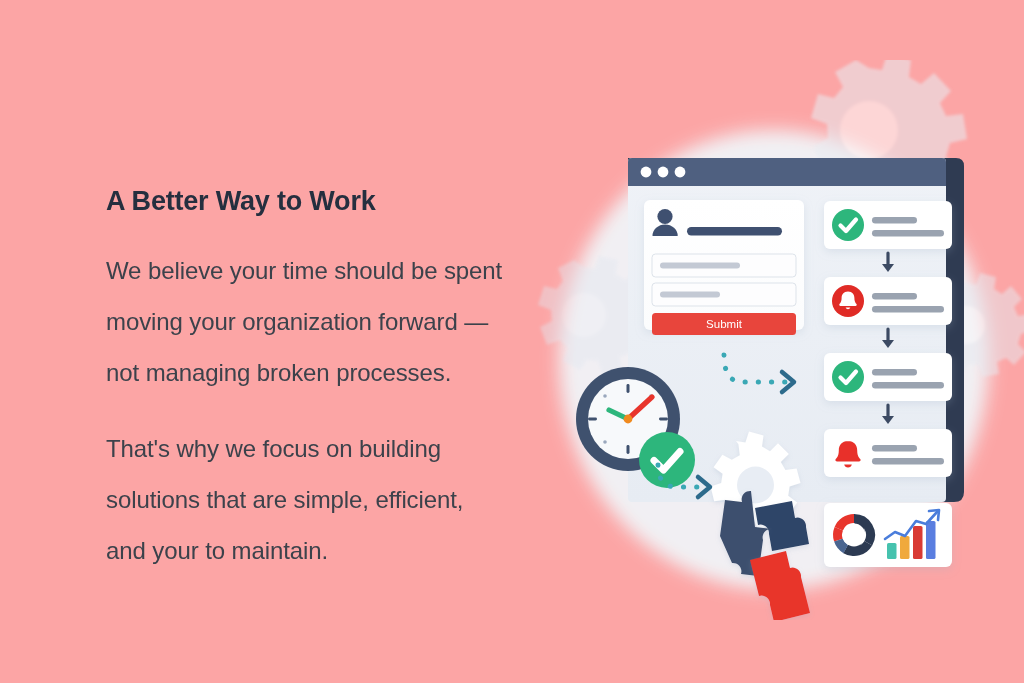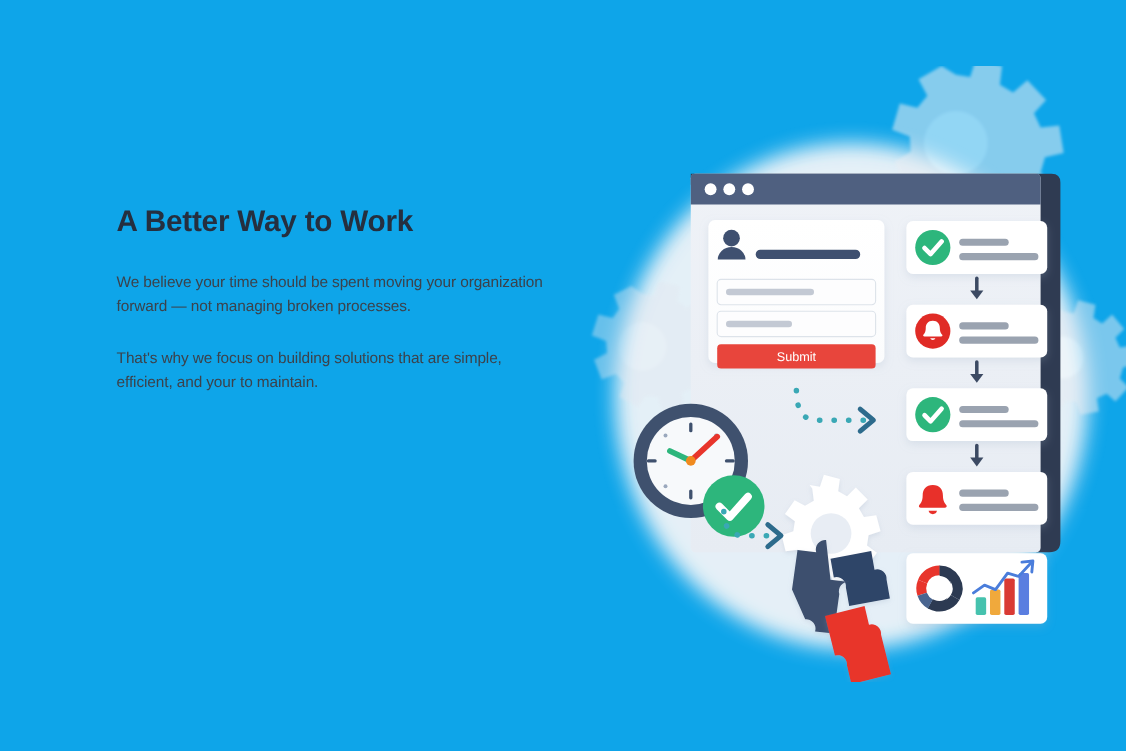--- a/index.html
+++ b/index.html
@@ -6,41 +6,41 @@
   * { margin:0; padding:0; box-sizing:border-box; }
   html, body {
     width:1024px; height:683px;
     background:#ffffff;
     font-family:"Liberation Sans", sans-serif;
     overflow:hidden;
   }
   #page {
     position:relative;
     width:1024px; height:683px;
-    background:#0ea5e9;
+    background:#fca5a5;
   }
 
   
   #text-col {
     position:absolute;
     left:106px; top:185px;
     width:400px;
   }
   #headline {
     font-size:27px;
     font-weight:bold;
     color:#252f3f;
     letter-spacing:-0.2px;
     line-height:1.2;
     margin-bottom:28px;
   }
   .para {
-    font-size:14px;
+    font-size:24px;
     color:#3c424b;
-    line-height:22px;
+    line-height:51px;
     font-weight:400;
     letter-spacing:-0.1px;
   }
   .para + .para { margin-top:25px; }
 
   
   #illustration {
     position:absolute;
     left:524px; top:60px;
     width:524px; height:560px;

